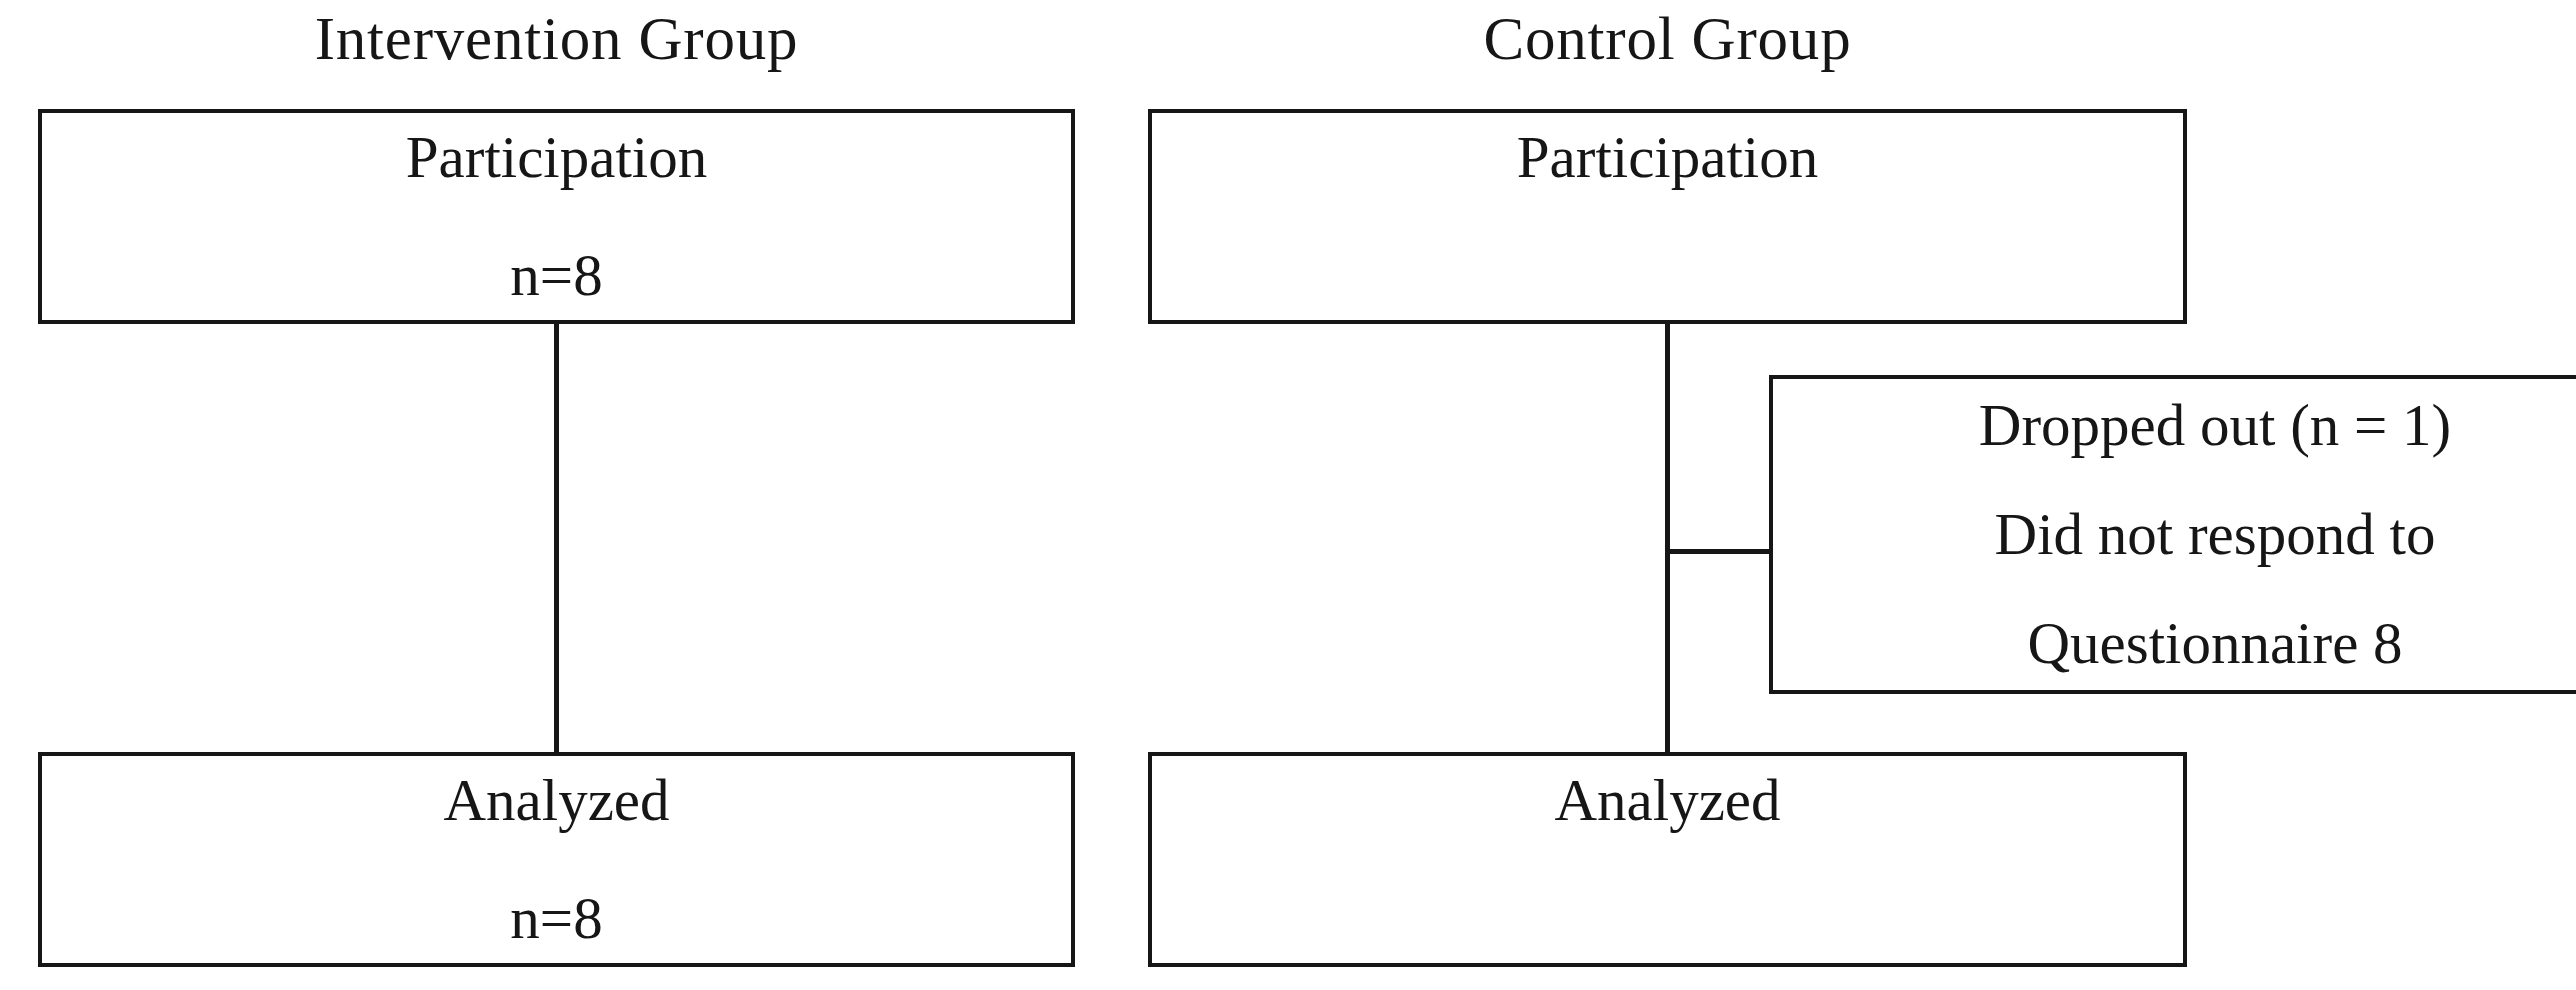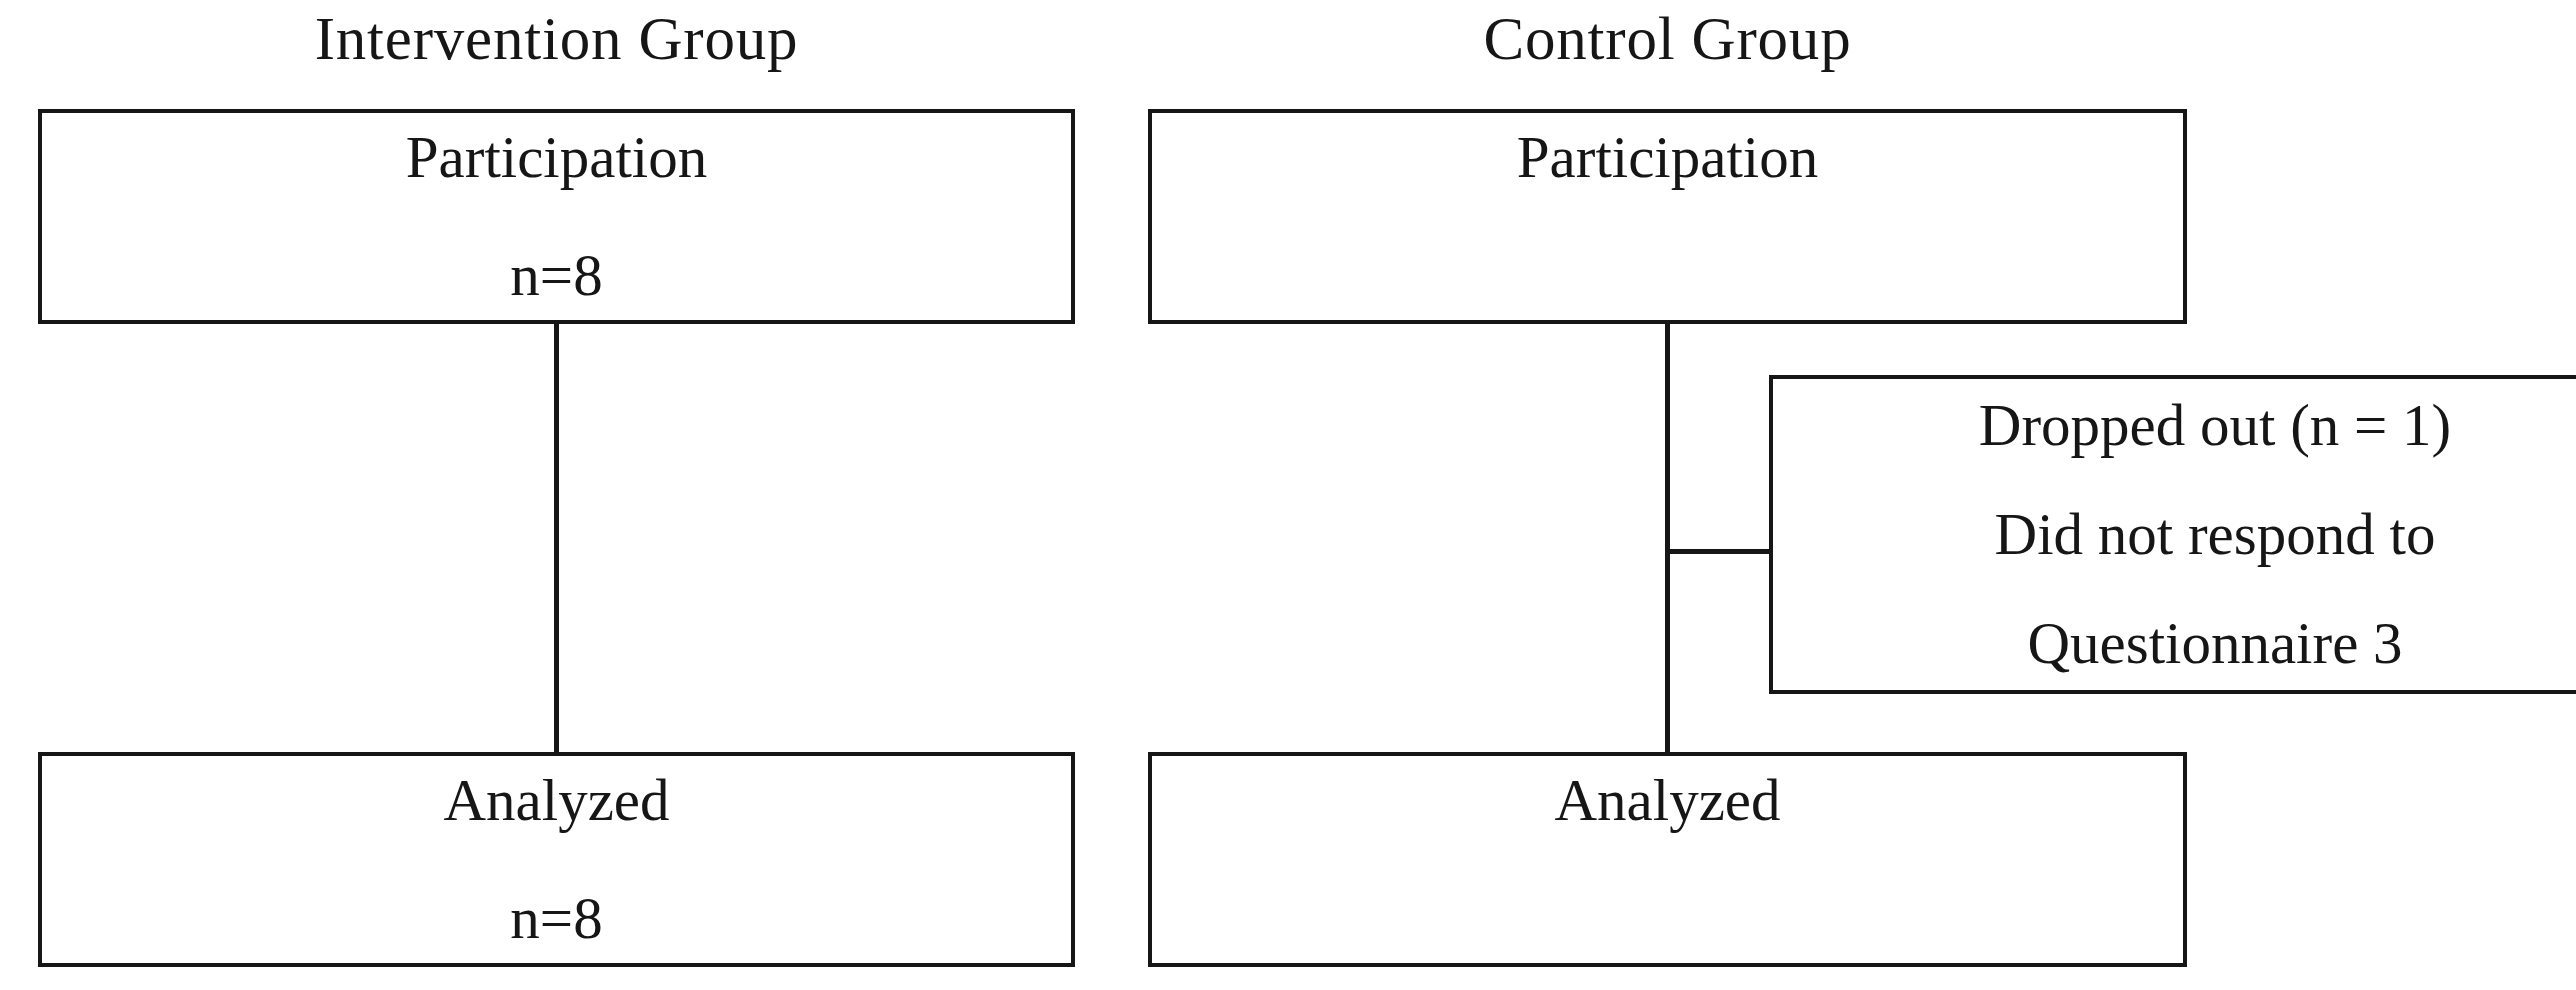--- a/index.html
+++ b/index.html
@@ -78,21 +78,21 @@
 
   <div class="connector" id="connector-intervention"></div>
 
   <div class="connector" id="connector-control"></div>
 
   <div class="connector" id="connector-dropout"></div>
 
   <div class="box" id="box-dropout">
     <div>Dropped out (n = 1)</div>
     <div>Did not respond to</div>
-    <div>Questionnaire 3</div>
+    <div>Questionnaire 8</div>
   </div>
 
   <div class="box" id="box-intervention-analyzed">
     <div>Analyzed</div>
     <div>n=8</div>
   </div>
 
   <div class="box" id="box-control-analyzed">
     <div>Analyzed</div>
   </div>

